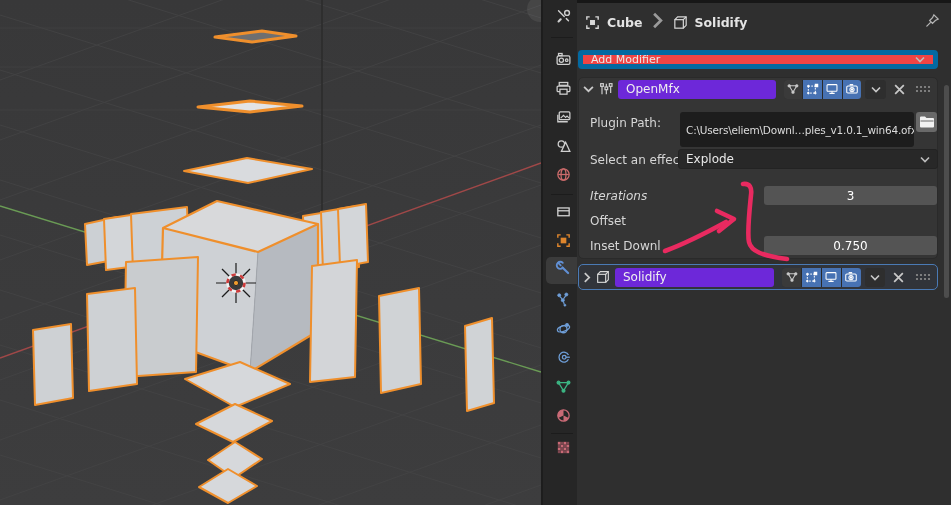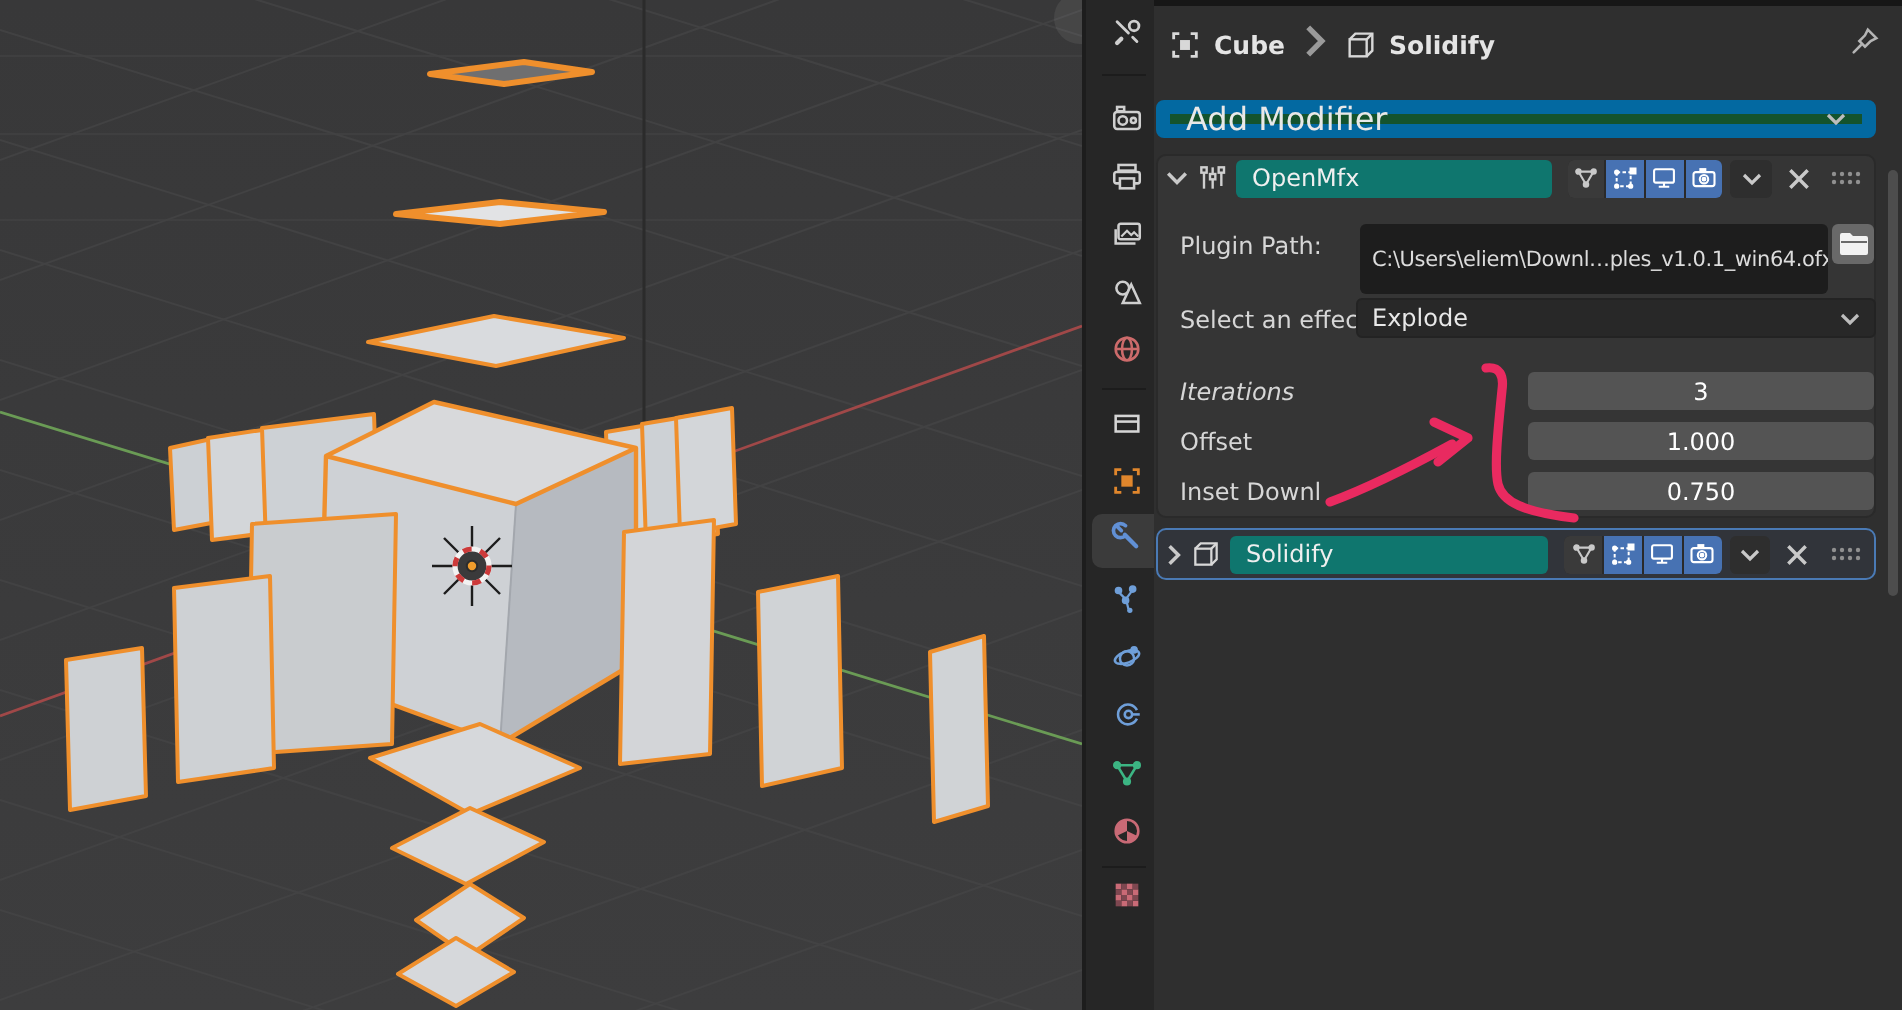--- a/index.html
+++ b/index.html
@@ -17,26 +17,26 @@
   .tab svg{width:17px;height:17px;}
   .tab-active-bg{position:absolute;left:3px;top:257px;width:33px;height:27px;
        background:#3b3b3b;border-radius:5px 0 0 5px;}
   .tab-sep{position:absolute;left:8px;width:22px;height:1px;background:#1c1c1c;}
   
   #props{left:577px;top:0;width:374px;height:505px;background:#2f2f2f;}
   #props-topline{left:577px;top:0;width:374px;height:3px;background:#171717;}
   .crumb{display:flex;align-items:center;gap:6px;font-size:12.5px;color:#e4e4e4;font-weight:bold;}
   .crumb svg{width:17px;height:17px;}
   .chev{color:#9a9a9a;}
-  .addmod{background:#14532d;border:7px solid #0369a1;border-radius:4px;
-      font-size:16px;color:#e8e8e8;display:flex;align-items:center;
+  .addmod{background:#ef4444;border:5px solid #0369a1;border-radius:4px;
+      font-size:11px;color:#e8e8e8;display:flex;align-items:center;
       justify-content:space-between;padding:0 8px;box-sizing:border-box;cursor:default;}
   .panel{background:#353535;border-radius:5px;border:1px solid #2a2a2a;box-sizing:border-box;}
   .panel-hdr{display:flex;align-items:center;gap:4px;padding:2px 4px;height:22px;box-sizing:border-box;}
-  .name-field{background:#0f766e;border-radius:3px;height:19px;display:flex;
+  .name-field{background:#6d28d9;border-radius:3px;height:19px;display:flex;
       align-items:center;padding:0 8px;font-size:12px;color:#efefef;}
   .tgl-group{display:flex;gap:1px;background:#2a2a2a;border-radius:3px;overflow:hidden;}
   .tgl{width:20px;height:19px;display:flex;align-items:center;justify-content:center;}
   .tgl svg{width:14px;height:14px;}
   .tgl.off{background:#3a3a3a;}
   .tgl.on{background:#4772b3;}
   .hdr-btn{width:22px;height:19px;background:#2e2e2e;border-radius:3px;display:flex;
       align-items:center;justify-content:center;}
   .icon-plain{display:flex;align-items:center;justify-content:center;}
   .row-label{font-size:12px;color:#d6d6d6;white-space:nowrap;}
@@ -405,23 +405,20 @@
       <svg width="10" height="7" viewBox="0 0 10 7" fill="none" stroke="#bdbdbd" stroke-width="1.6">
           <path d="M1,1.5 L5,5.5 L9,1.5"></path>
         </svg>
     </div>
 
     <span class="abs row-label" style="left:11px;top:111px;font-style:italic;">Iterations</span>
     <div class="abs slider" style="left:185px;top:108px;width:173px;">
       <span>3</span>
     </div>
     <span class="abs row-label" style="left:11px;top:136px;">Offset</span>
-    <div class="abs slider" style="left:185px;top:133px;width:173px;">
-      <span>1.000</span>
-    </div>
     <span class="abs row-label" style="left:11px;top:161px;">Inset Downl</span>
     <div class="abs slider" style="left:185px;top:158px;width:173px;">
       <span>0.750</span>
     </div>
   </div>
 
   <div class="abs" id="solidify-panel" style="left:1px;top:264px;width:360px;height:26px;">
     <div class="panel-hdr" style="height:24px;">
       <span class="icon-plain">
         <svg width="8" height="11" viewBox="0 0 7 10" fill="none" stroke="#c9c9c9" stroke-width="1.6">

